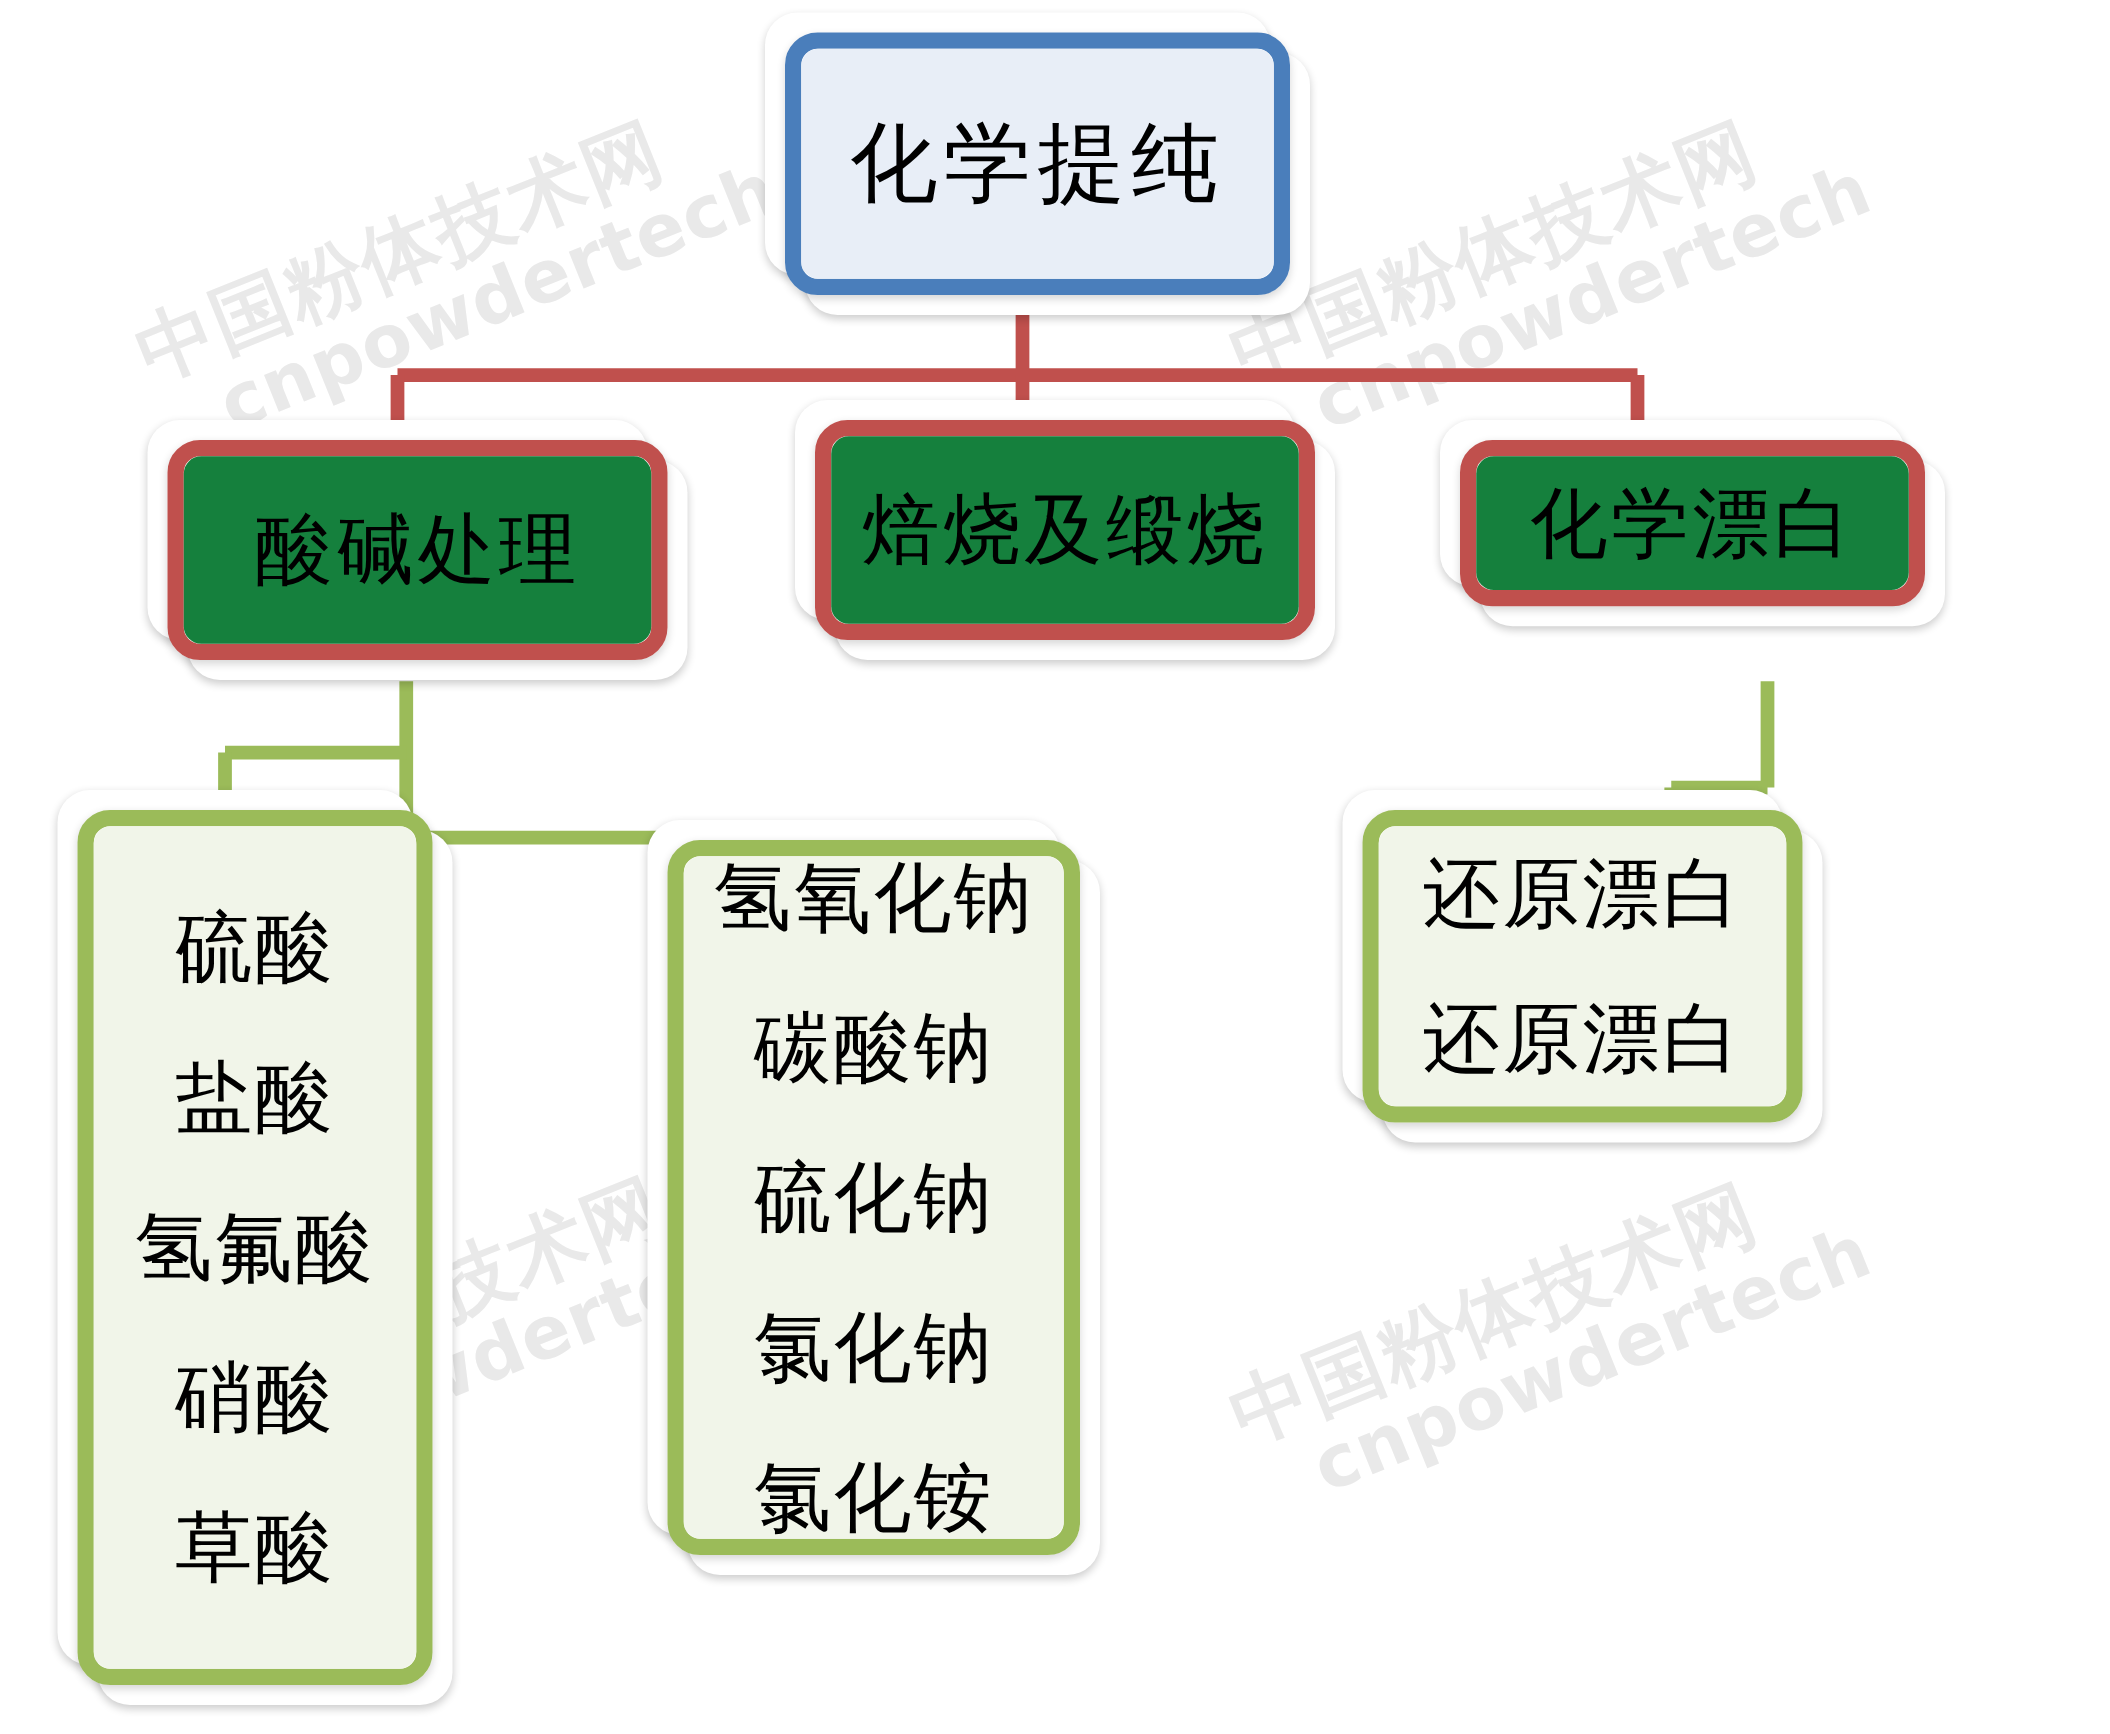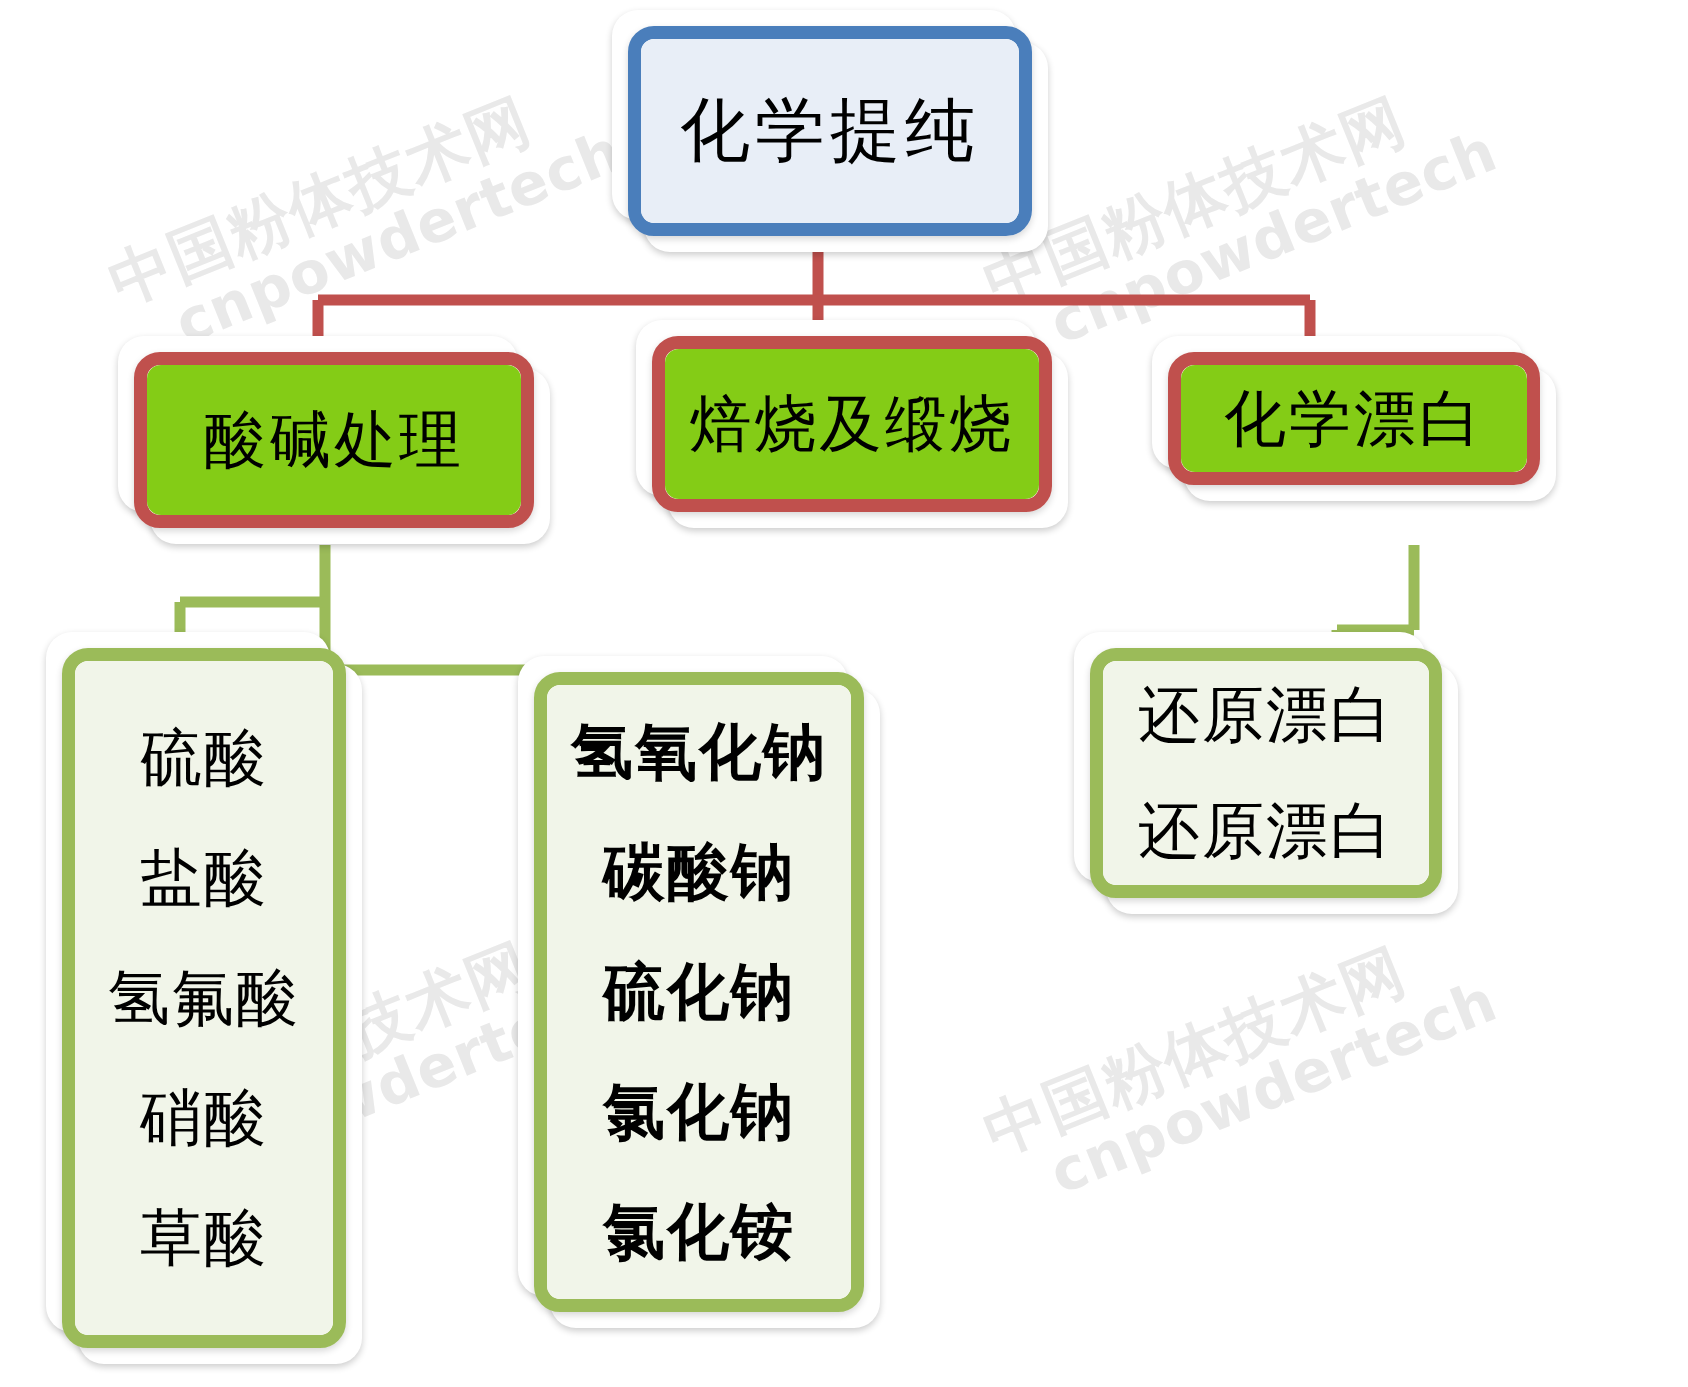--- a/index.html
+++ b/index.html
@@ -125,21 +125,21 @@
     white-space: nowrap;
   }
 
   
   .node.root .card-main { border-color: #4a7ebb; }
   .node.root .card-inner { background: #e8eef7; }
   .node.root .line { font-size: 70px; letter-spacing: 5px; }
 
   
   .node.lvl2 .card-main { border-color: #c0504d; }
-  .node.lvl2 .card-inner { background: #84cc16; align-items: center; }
+  .node.lvl2 .card-inner { background: #15803d; align-items: center; }
   .node.lvl2 .line { font-size: 62px; letter-spacing: 3px; }
 
   
   .node.leaf .card-main { border-color: #9bbb59; }
   .node.leaf .card-inner { background: #f1f5e9; }
   .node.leaf .line { font-size: 62px; letter-spacing: 2px; }
   .node.leaf.tall .line { margin: 18px 0; }
   .node.leaf.short .line { margin: 16px 0; }
 </style>
 </head>
@@ -240,21 +240,21 @@
         <div class="card-inner">
           <span class="line">硫酸</span>
           <span class="line">盐酸</span>
           <span class="line">氢氟酸</span>
           <span class="line">硝酸</span>
           <span class="line">草酸</span>
         </div>
       </div>
     </div>
 
-    <div class="node leaf tall" style="left:534px; top:672px; width:330px; height:640px;font-weight:bold;">
+    <div class="node leaf tall" style="left:534px; top:672px; width:330px; height:572px;">
       <div class="card-back"></div>
       <div class="card-front"></div>
       <div class="card-main">
         <div class="card-inner">
           <span class="line">氢氧化钠</span>
           <span class="line">碳酸钠</span>
           <span class="line">硫化钠</span>
           <span class="line">氯化钠</span>
           <span class="line">氯化铵</span>
         </div>

